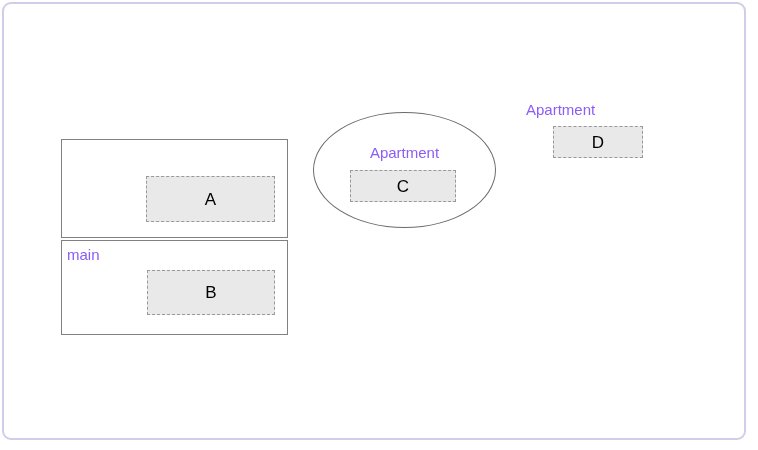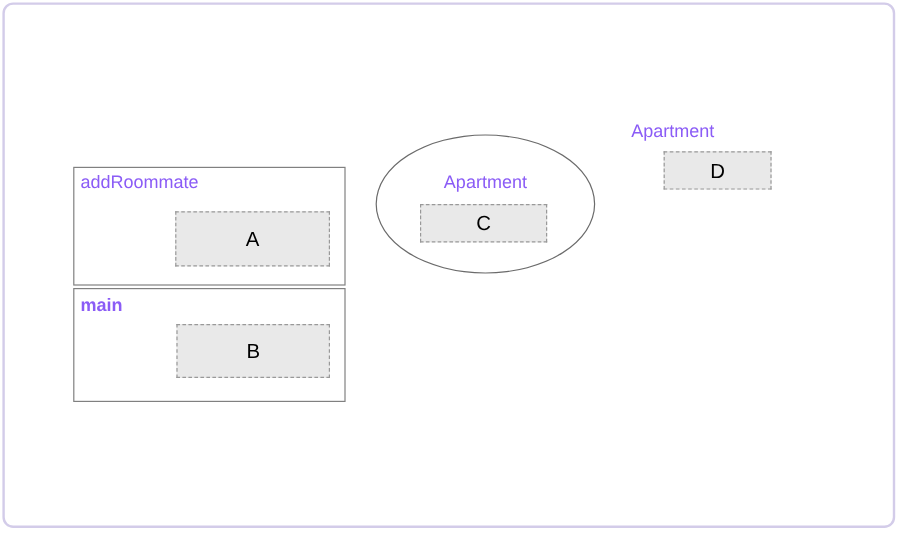--- a/index.html
+++ b/index.html
@@ -76,41 +76,40 @@
     color: #000000;
     font-size: 17px;
     line-height: 19px;
   }
 
   
   #box-add-roommate { left: 61px;  top: 139px; width: 227px; height: 99px; }
   #box-main         { left: 61px;  top: 240px; width: 227px; height: 95px; }
 
   #label-add-roommate { left: 67px; top: 144px; }
-  #label-main         { left: 67px; top: 246px; font-weight: bold; }
+  #label-main         { left: 67px; top: 246px; }
 
   #slot-a { left: 146px; top: 176px; width: 129px; height: 46px; }
   #slot-b { left: 147px; top: 270px; width: 128px; height: 45px; }
 
   #ellipse-apartment-c { left: 313px; top: 112px; width: 183px; height: 116px; }
   #label-apartment-c   { left: 313px; top: 144px; width: 183px; }
   #slot-c { left: 350px; top: 170px; width: 106px; height: 32px; }
 
   #label-apartment-d { left: 526px; top: 101px; }
   #slot-d { left: 553px; top: 126px; width: 90px; height: 32px; }
 </style>
 </head>
 <body>
 
 <div id="canvas">
 
   <div class="frame"></div>
 
   <div class="rect-node" id="box-add-roommate"></div>
-  <div class="node-label" id="label-add-roommate">addRoommate</div>
   <div class="slot" id="slot-a">A</div>
 
   <div class="rect-node" id="box-main"></div>
   <div class="node-label" id="label-main">main</div>
   <div class="slot" id="slot-b">B</div>
 
   <div class="ellipse-node" id="ellipse-apartment-c"></div>
   <div class="node-label centered" id="label-apartment-c">Apartment</div>
   <div class="slot" id="slot-c">C</div>
 

